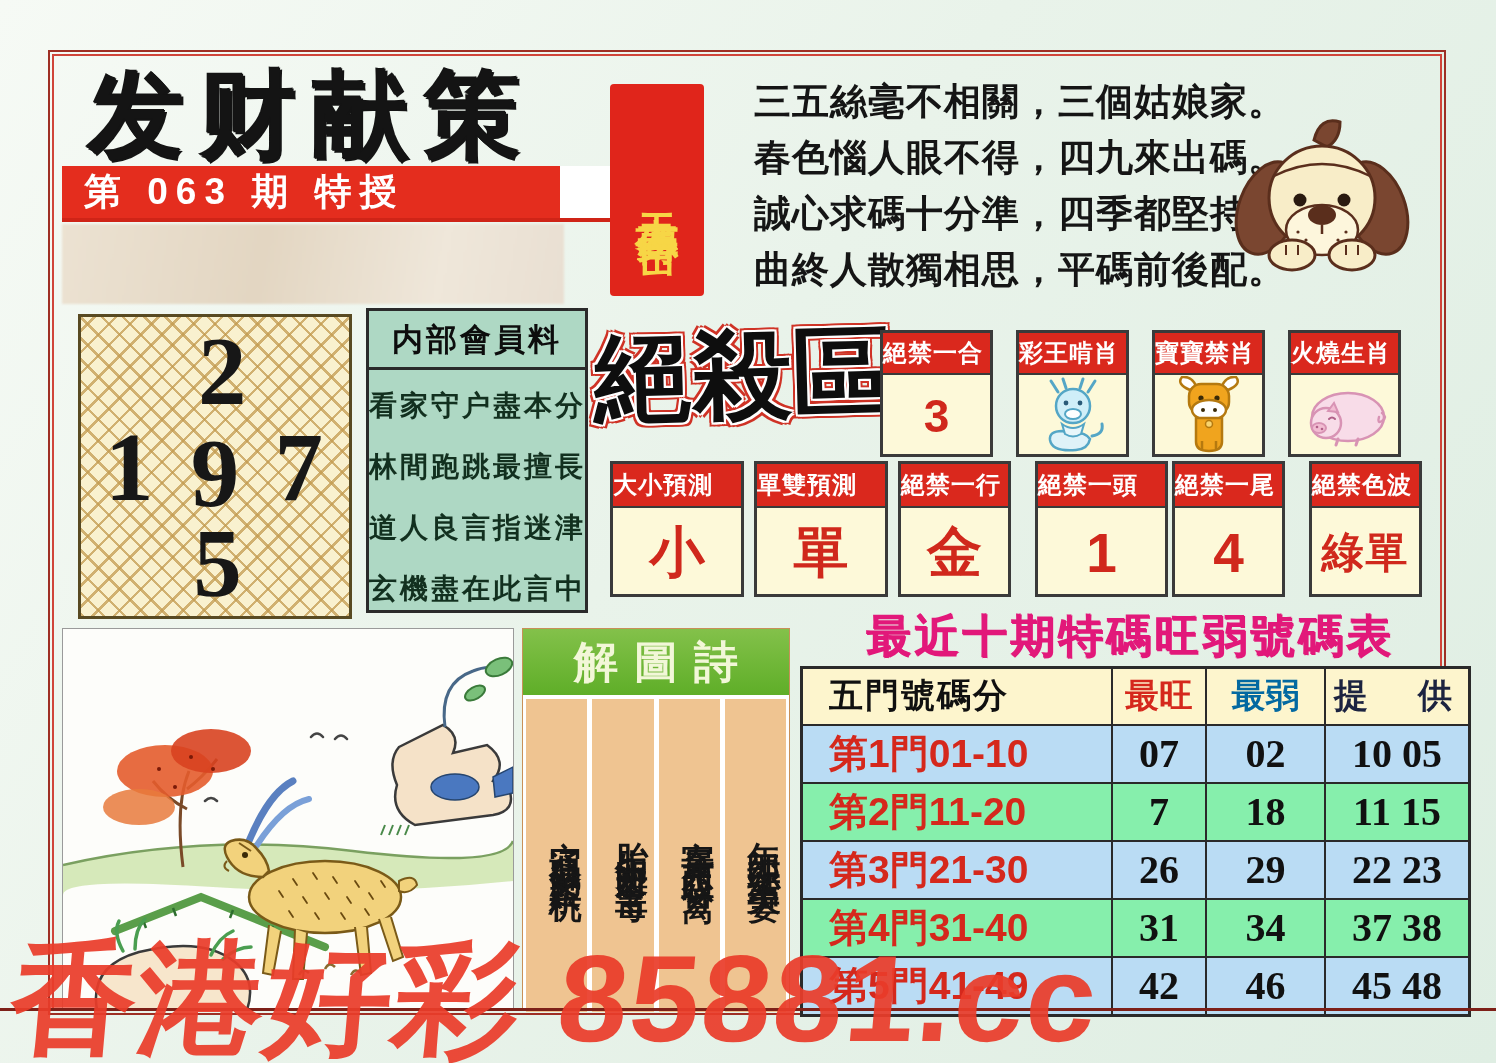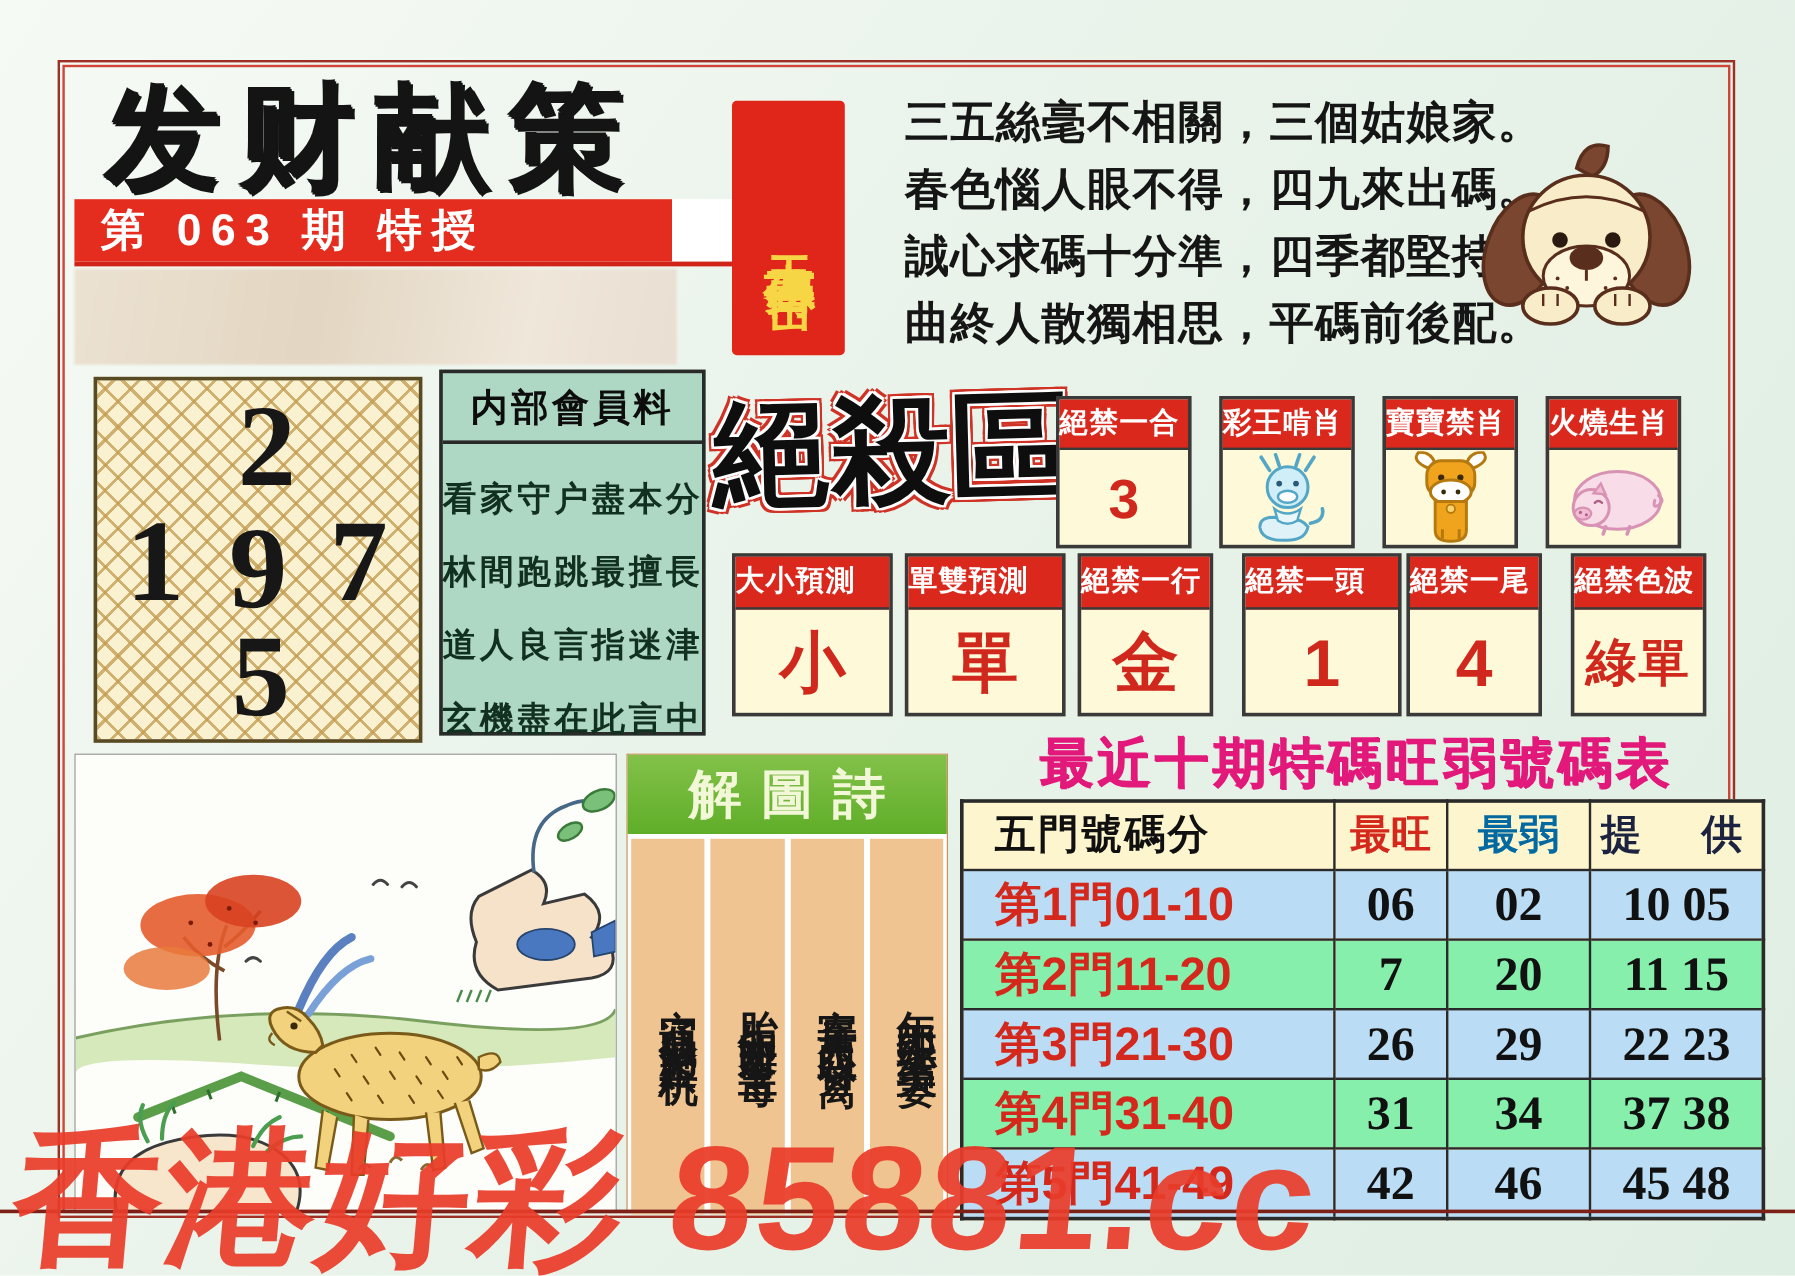--- a/index.html
+++ b/index.html
@@ -81,21 +81,21 @@
 
   
   .member-box{
     position:absolute;left:366px;top:308px;width:222px;height:305px;
     box-sizing:border-box;border:3px solid #2a2a2a;background:#aed8c4;
   }
   .member-title{
     font-size:31px;font-weight:700;color:#0d0d0d;text-align:center;
     padding:8px 0 6px;border-bottom:3px solid #2a2a2a;letter-spacing:3px;
   }
-  .member-lines{padding-top:16px;}
+  .member-lines{padding-top:5px;}
   .member-lines div{
     font-family:"Liberation Serif",serif;font-size:28px;font-weight:700;
     color:#12301f;text-align:center;line-height:61px;letter-spacing:3px;white-space:nowrap;
   }
 
   
   .killzone{
     position:absolute;left:594px;top:310px;width:300px;
     font-size:99px;font-weight:900;color:#0e0e0e;letter-spacing:0px;
     transform:rotate(-1.5deg);white-space:nowrap;
@@ -336,28 +336,28 @@
   <table class="hotcold">
     <tbody>
         <tr class="hc-head">
       <td class="c0">五門號碼分</td>
       <td class="c1">最旺</td>
       <td class="c2">最弱</td>
       <td class="c3">提　供</td>
     </tr>
     <tr class="hc-row row-blue">
       <td class="c0">第1門01-10</td>
-      <td class="c1 num">06</td>
+      <td class="c1 num">07</td>
       <td class="c2 num">02</td>
       <td class="c3 num">10 05</td>
     </tr>
     <tr class="hc-row row-yellow">
       <td class="c0">第2門11-20</td>
       <td class="c1 num">7</td>
-      <td class="c2 num">20</td>
+      <td class="c2 num">18</td>
       <td class="c3 num">11 15</td>
     </tr>
     <tr class="hc-row row-blue">
       <td class="c0">第3門21-30</td>
       <td class="c1 num">26</td>
       <td class="c2 num">29</td>
       <td class="c3 num">22 23</td>
     </tr>
     <tr class="hc-row row-yellow">
       <td class="c0">第4門31-40</td>

